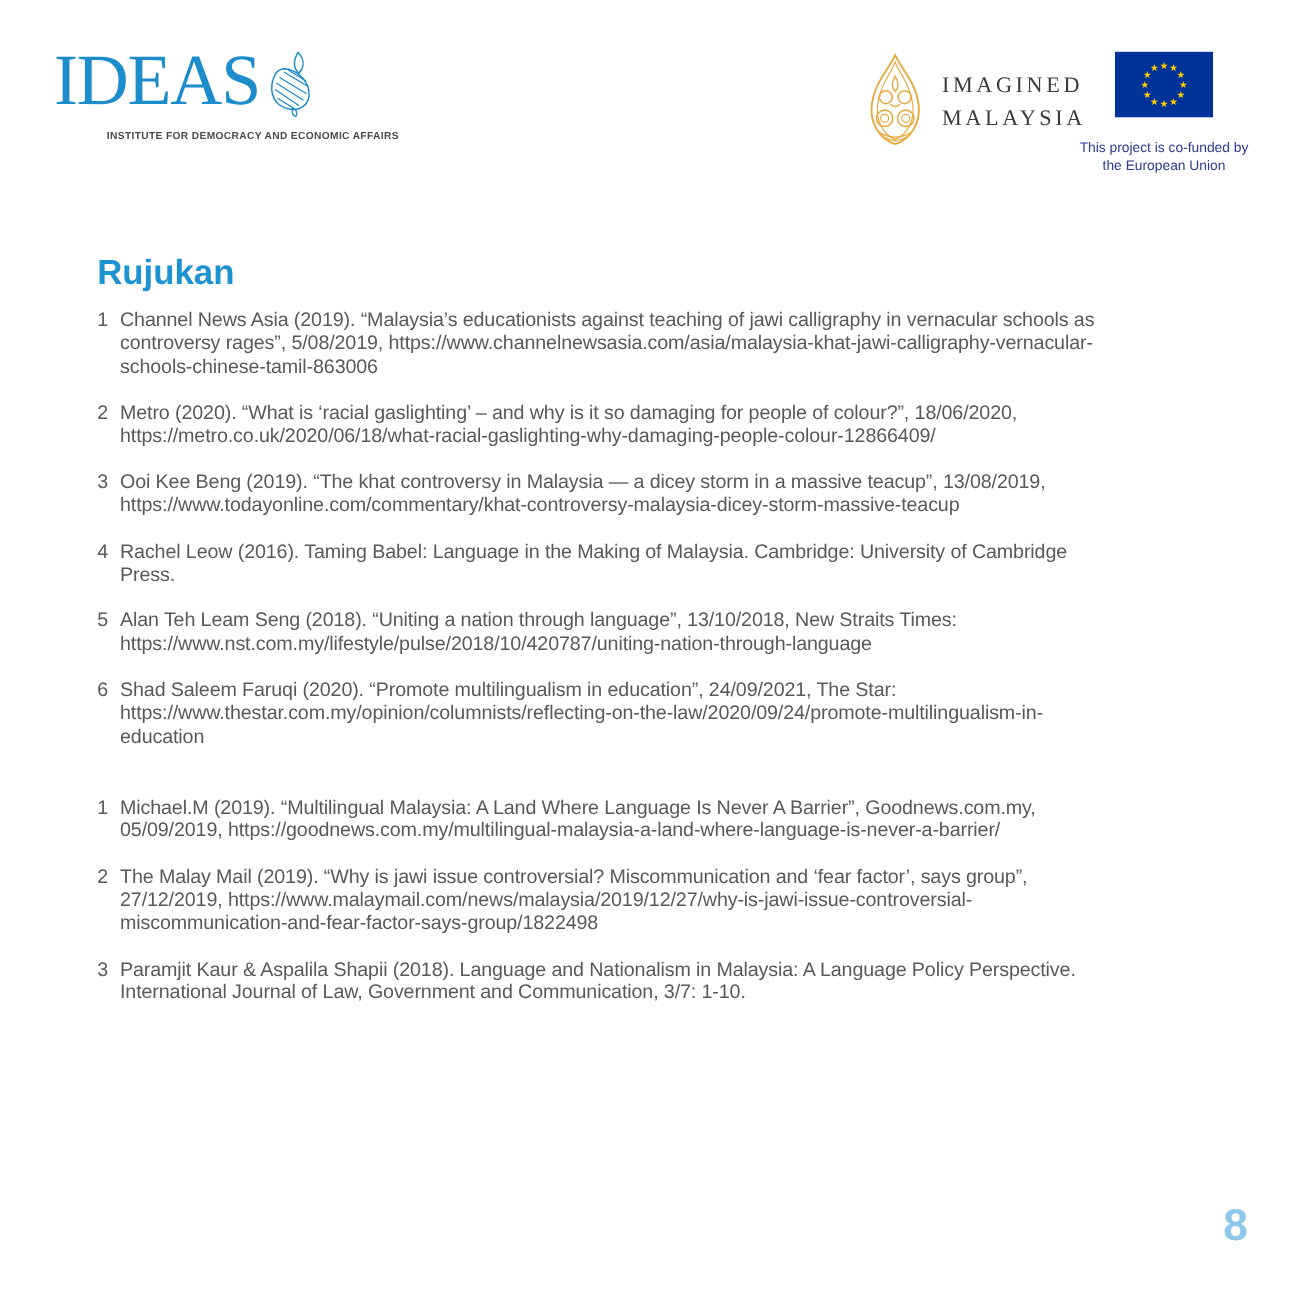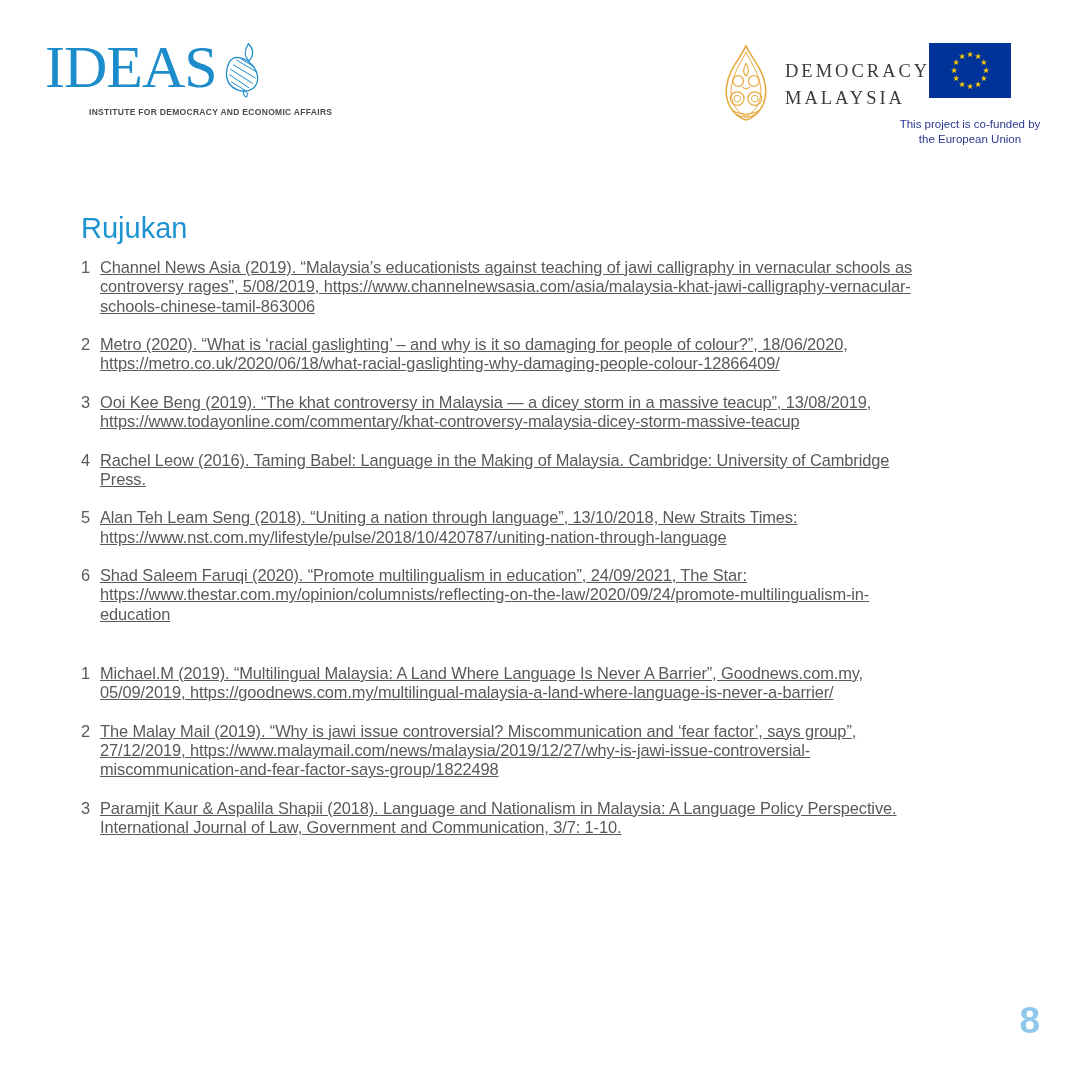--- a/index.html
+++ b/index.html
@@ -27,28 +27,28 @@
   .im-text{font-family:"Liberation Serif",serif;font-size:18.5px;letter-spacing:3px;
         color:var(--im-text);line-height:1.45;font-weight:500;white-space:nowrap;}
 
   
   .eu-block{position:absolute;left:893px;top:43px;width:154px;text-align:center;}
   .eu-flag{display:block;margin:0 auto;}
   .eu-caption{margin-top:19px;font-size:11.5px;line-height:1.3;color:var(--eu-text);}
 
   
   .content{position:absolute;left:81px;top:212px;width:846px;}
-  .section-title{font-size:29px;font-weight:400;color:var(--accent);margin:0 0 13px 0;}
+  .section-title{font-size:29px;font-weight:700;color:var(--accent);margin:0 0 13px 0;}
   .ref-section + .ref-section{margin-top:40px;}
   .ref-list{list-style:none;margin:0;padding:0;}
   .ref-item{display:flex;margin-bottom:19px;font-size:16.4px;line-height:1.18;
         color:var(--body);letter-spacing:-0.1px;}
   .ref-item:last-child{margin-bottom:0;}
   .ref-num{flex:none;width:19px;}
-  .ref-text{flex:1;overflow-wrap:anywhere;text-decoration:underline;}
+  .ref-text{flex:1;overflow-wrap:anywhere;}
 
   
   .footer-hashtags{position:absolute;left:0;right:0;top:1014px;text-align:center;
         font-size:24px;color:var(--footer-gray);letter-spacing:0.5px;}
   .page-number{position:absolute;right:40px;top:1000px;font-size:37px;font-weight:700;
         color:var(--pagenum);}
 </style>
 </head>
 <body>
 
@@ -80,21 +80,21 @@
         <circle cx="17" cy="56" r="7" stroke="#E8A93F" stroke-width="1.3"></circle>
         <circle cx="35" cy="56" r="7" stroke="#E8A93F" stroke-width="1.3"></circle>
         <circle cx="17" cy="56" r="3.4" stroke="#E8A93F" stroke-width="1"></circle>
         <circle cx="35" cy="56" r="3.4" stroke="#E8A93F" stroke-width="1"></circle>
         <path d="M26 20 C23 25 23 30 26 33 C29 30 29 25 26 20 Z" stroke="#E8A93F" stroke-width="1.2"></path>
         <path d="M12 68 Q26 76 40 68 M16 72 Q26 78 36 72" stroke="#E8A93F" stroke-width="1.1"></path>
         <path d="M22 44 Q26 48 30 44" stroke="#E8A93F" stroke-width="1.1"></path>
       </svg>
     </span>
     <div class="im-text">
-      <div>DEMOCRACY</div>
+      <div>IMAGINED</div>
       <div>MALAYSIA</div>
     </div>
   </div>
 
   <div class="eu-block">
     <svg class="eu-flag" width="82" height="55" viewBox="0 0 82 55">
       <rect width="82" height="55" fill="#003399"></rect>
       <g fill="#FFCC00" font-size="8" text-anchor="middle" font-family="DejaVu Sans, sans-serif">
         <text x="41" y="14.3">★</text>
         <text x="49" y="16.4">★</text>

